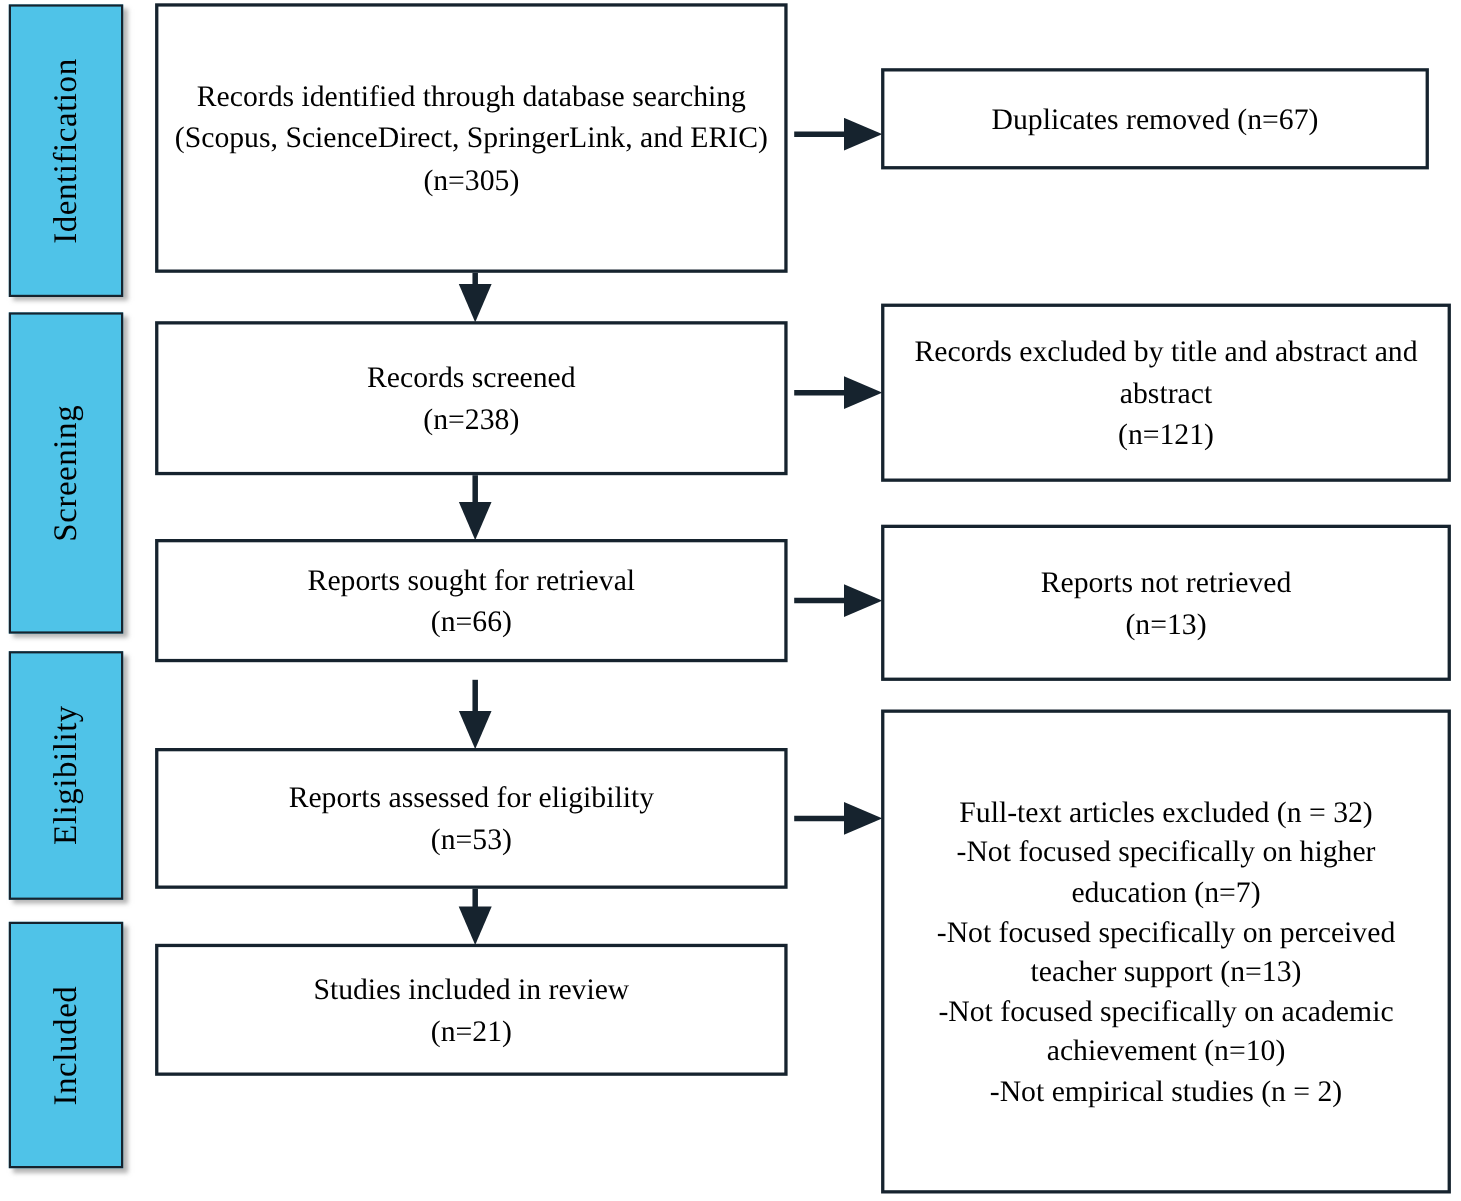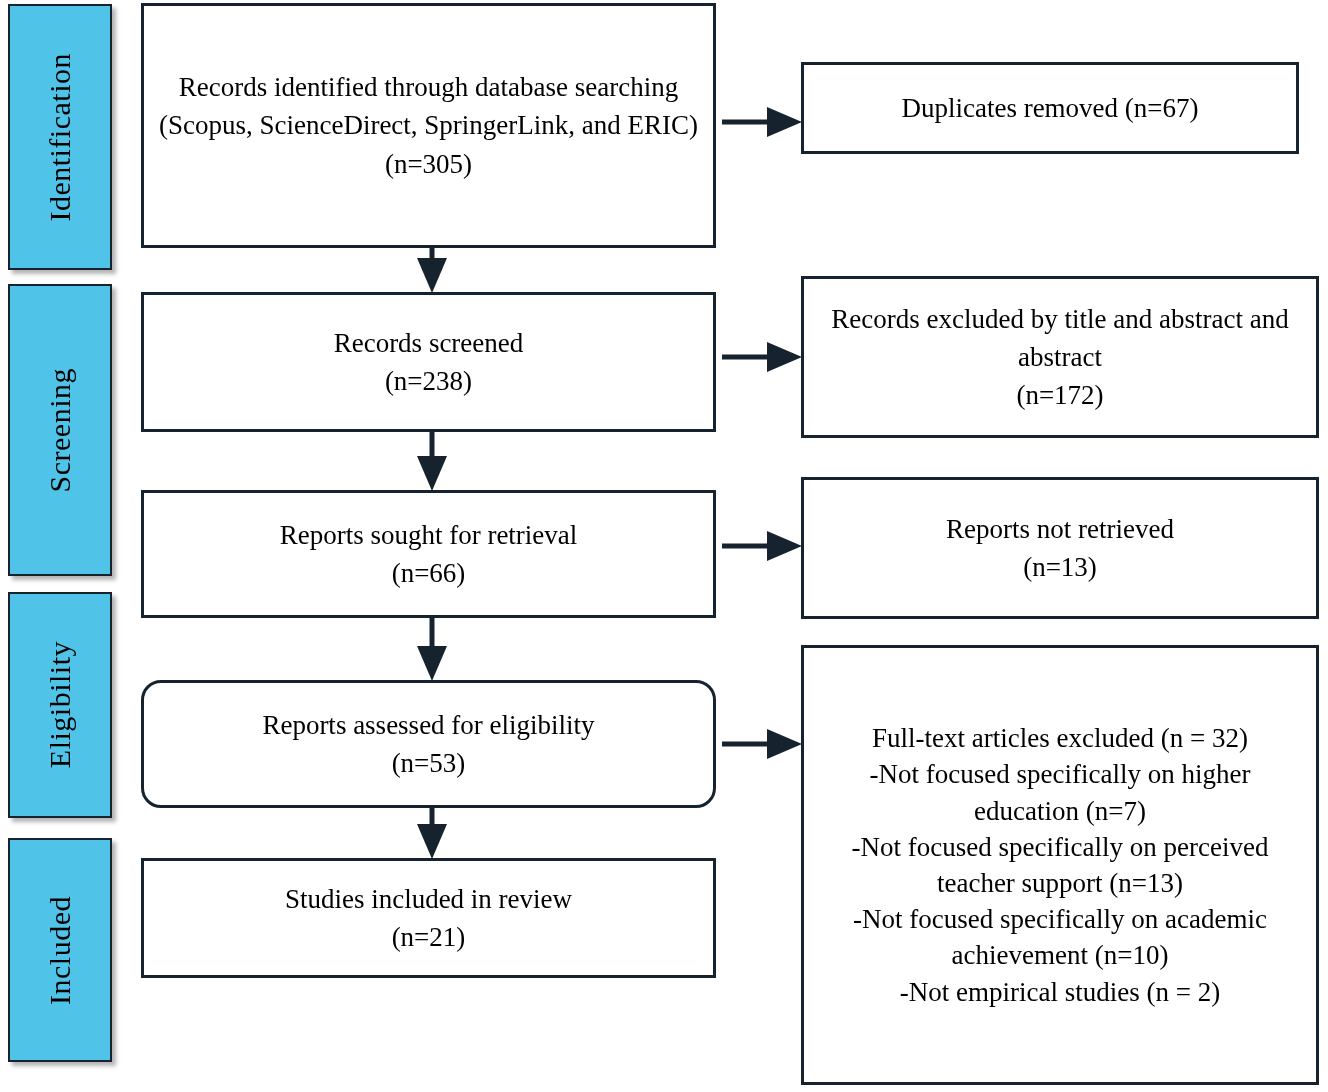--- a/index.html
+++ b/index.html
@@ -85,42 +85,42 @@
   <div class="box" style="left:141px; top:3px; width:575px; height:245px;">
     <p style="white-space: pre-line;">Records identified through database searching (Scopus, ScienceDirect, SpringerLink, and ERIC)
 (n=305)</p>
   </div>
 
   <div class="box" style="left:141px; top:292px; width:575px; height:140px;">
     <p style="white-space: pre-line;">Records screened
 (n=238)</p>
   </div>
 
-  <div class="box" style="left:141px; top:490px; width:575px; height:128px;">
+  <div class="box" style="left:141px; top:490px; width:575px; height:112px;">
     <p style="white-space: pre-line;">Reports sought for retrieval
 (n=66)</p>
   </div>
 
-  <div class="box" style="left:141px; top:680px; width:575px; height:128px;border-radius:20px;">
+  <div class="box" style="left:141px; top:680px; width:575px; height:128px;">
     <p style="white-space: pre-line;">Reports assessed for eligibility
 (n=53)</p>
   </div>
 
   <div class="box" style="left:141px; top:858px; width:575px; height:120px;">
     <p style="white-space: pre-line;">Studies included in review
 (n=21)</p>
   </div>
 
   <div class="box" style="left:801px; top:62px; width:498px; height:92px;">
     <p style="white-space: pre-line;">Duplicates removed (n=67)</p>
   </div>
 
   <div class="box" style="left:801px; top:276px; width:518px; height:162px;">
     <p style="white-space: pre-line;">Records excluded by title and abstract and abstract
-(n=172)</p>
+(n=121)</p>
   </div>
 
   <div class="box" style="left:801px; top:477px; width:518px; height:142px;">
     <p style="white-space: pre-line;">Reports not retrieved
 (n=13)</p>
   </div>
 
   <div class="box tight" style="left:801px; top:645px; width:518px; height:440px;">
     <p style="white-space: pre-line;">Full-text articles excluded (n = 32)
 -Not focused specifically on higher education (n=7)

